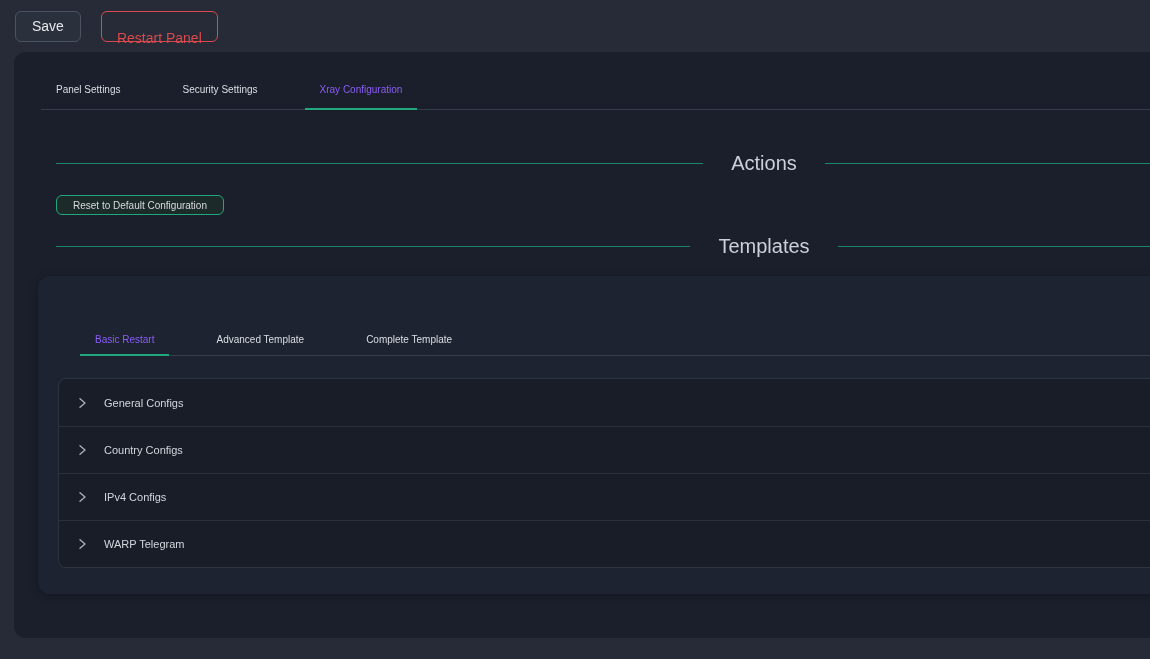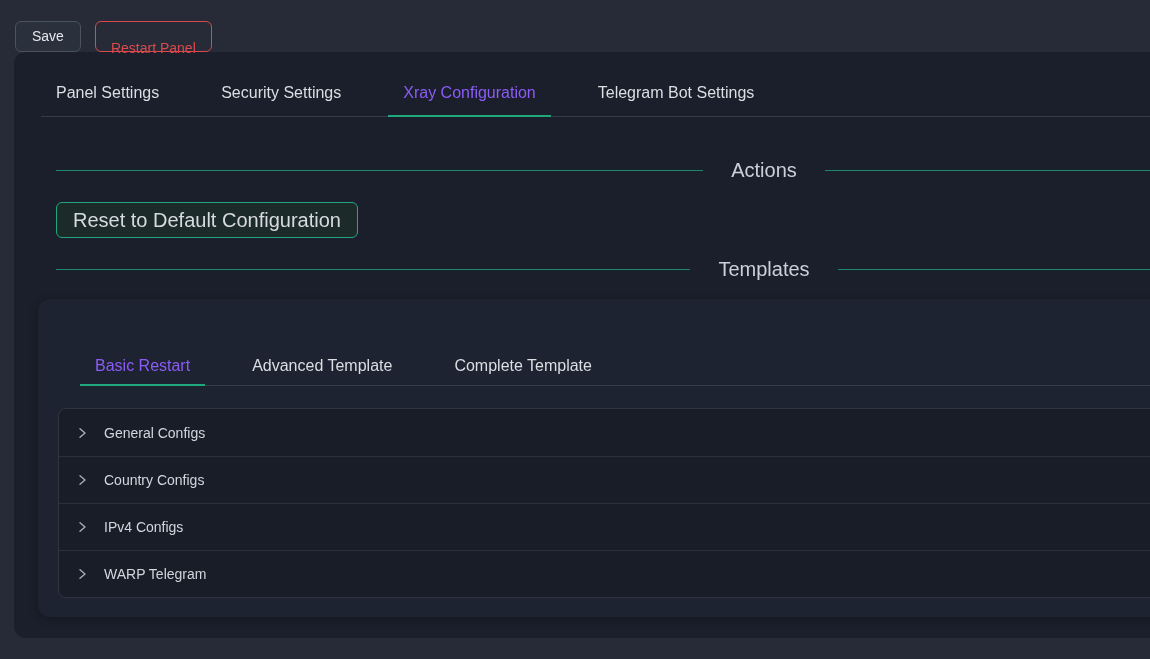--- a/index.html
+++ b/index.html
@@ -8,22 +8,22 @@
     overflow: hidden;
     background: #262b37;
     font-family: "Liberation Sans", "DejaVu Sans", sans-serif;
   }
 
   
   .topbar {
     height: 52px;
     padding: 11px 0 0 15px;
     display: flex;
-    gap: 14px;
-    align-items: flex-end;
+    gap: 20px;
+    align-items: flex-start;
   }
   .btn {
     height: 31px;
     border-radius: 6px;
     font-size: 14px;
     font-family: inherit;
     padding: 0 16px;
     cursor: pointer;
     line-height: 29px;
   }
@@ -51,21 +51,21 @@
 
   
   .tabs {
     display: flex;
     gap: 32px;
     border-bottom: 1px solid #343b49;
     margin-left: 3px;
   }
   .tab {
     padding: 6px 15px 13px;
-    font-size: 16px;
+    font-size: 10px;
     color: #dbdee3;
     cursor: pointer;
     white-space: nowrap;
   }
   .tab.active {
     color: #8b5cf6;
     border-bottom: 2px solid #20a87c;
     margin-bottom: -1px;
   }
 
@@ -85,27 +85,27 @@
     font-size: 20px;
     color: #ccd0d8;
     white-space: nowrap;
   }
   .divider.templates-divider { margin-top: 20px; }
 
   
   .btn-reset {
     display: block;
     margin: 20px 0 0 18px;
-    height: 36px;
+    height: 20px;
     padding: 0 16px;
     background: #1c2a29;
     border: 1px solid #20a87c;
     border-radius: 6px;
     color: #d7dade;
-    font-size: 20px;
+    font-size: 10px;
     font-family: inherit;
     cursor: pointer;
   }
 
   
   .templates-card {
     margin-top: 18px;
     width: 100%;
     height: 318px;
     background: #1d2330;
@@ -130,21 +130,21 @@
   .acc-row {
     height: 47px;
     display: flex;
     align-items: center;
     gap: 16px;
     padding-left: 17px;
     cursor: pointer;
   }
   .acc-row + .acc-row { border-top: 1px solid #2a303c; }
   .acc-label {
-    font-size: 14px;
+    font-size: 11px;
     color: #d2d6dd;
   }
   .chev {
     display: inline-flex;
     width: 12px;
     height: 12px;
   }
 </style>
 </head>
 <body>
@@ -153,21 +153,20 @@
   <button class="btn btn-save">Save</button>
   <button class="btn btn-restart">Restart Panel</button>
 </header>
 
 <div class="main-card">
 
   <nav class="tabs">
     <div class="tab">Panel Settings</div>
     <div class="tab">Security Settings</div>
     <div class="tab active">Xray Configuration</div>
-    <div class="tab">Telegram Bot Settings</div>
   </nav>
 
   <div class="divider">
     <span class="line"></span>
     <span class="divider-title">Actions</span>
     <span class="line"></span>
   </div>
 
   <button class="btn-reset">Reset to Default Configuration</button>
 

